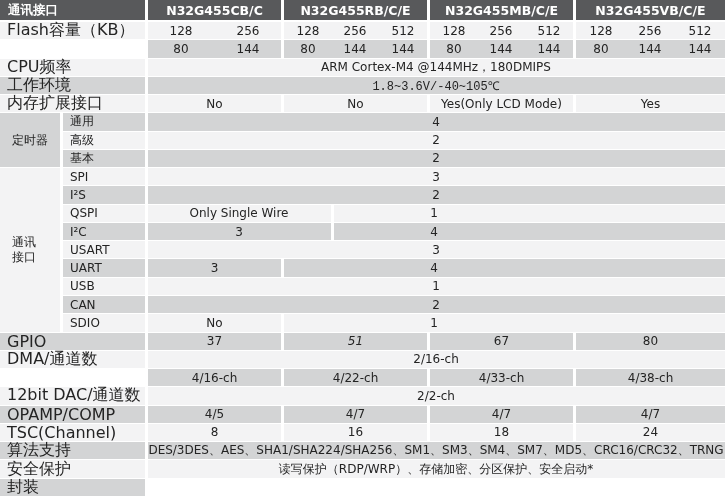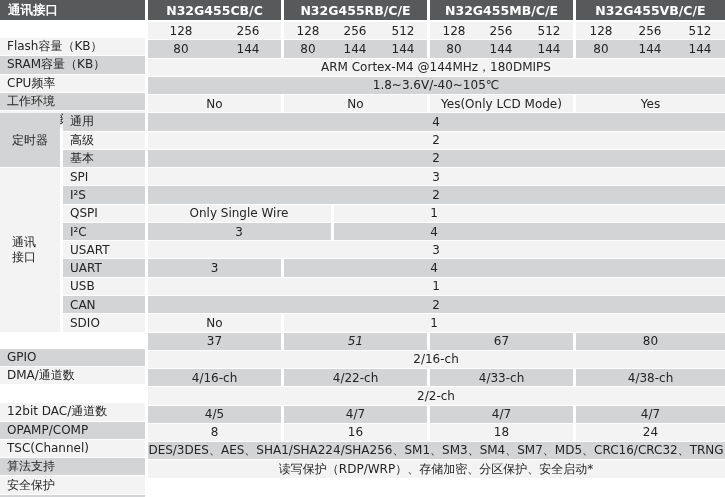--- a/index.html
+++ b/index.html
@@ -1,21 +1,21 @@
 <!DOCTYPE html>
 <html><head>
 <meta charset="utf-8">
 <style>
   html,body{margin:0;padding:0;background:#fff;}
   #app{position:relative;width:725px;height:497px;background:#ffffff;overflow:hidden;
        font-family:"DejaVu Sans","Liberation Sans",sans-serif;color:#242424;}
   .row{position:relative;width:725px;box-sizing:border-box;border-bottom:1px solid #ffffff;}
   .hdr{background:#58595b;color:#ffffff;font-weight:bold;font-size:12.5px;}
-  .lbl{position:absolute;left:0;top:16px;height:100%;width:145px;box-sizing:border-box;
-       padding-left:7px;display:flex;align-items:center;font-size:12px;white-space:nowrap;}
+  .lbl{position:absolute;left:0;top:0;height:100%;width:145px;box-sizing:border-box;
+       padding-left:7px;display:flex;align-items:center;font-size:16px;white-space:nowrap;}
   .sub{position:absolute;left:63px;top:0;height:100%;width:82px;box-sizing:border-box;
        padding-left:7px;display:flex;align-items:center;font-size:12px;white-space:nowrap;}
   .data{position:absolute;left:148px;top:0;height:100%;width:577px;}
   .cell{position:absolute;top:0;height:100%;display:flex;align-items:center;justify-content:center;
         white-space:nowrap;font-size:12px;transform:translateX(-50%);}
   .hcell{font-size:12.5px;font-weight:bold;color:#fff;}
   .sep{position:absolute;top:0;height:100%;width:3px;background:#ffffff;}
   .light{background:#f3f3f4;}
   .gray{background:#d3d4d5;}
   .gcell{position:absolute;left:0;width:60px;box-sizing:border-box;padding-left:12px;
@@ -55,21 +55,20 @@
           <div class="cell" style="left: 401px;">512</div>
           <div class="cell" style="left: 453px;">128</div>
           <div class="cell" style="left: 502px;">256</div>
           <div class="cell" style="left: 552px;">512</div>
           <div class="sep" style="left: 133px;"></div>
           <div class="sep" style="left: 279px;"></div>
           <div class="sep" style="left: 425px;"></div>
         </div>
       </div>
       <div class="row" style="height: 18.2692px;">
-        <div class="lbl gray">SRAM容量（KB）</div>
         <div class="data gray">
           <div class="cell" style="left: 33px;">80</div>
           <div class="cell" style="left: 100px;">144</div>
           <div class="cell" style="left: 160px;">80</div>
           <div class="cell" style="left: 207px;">144</div>
           <div class="cell" style="left: 255px;">144</div>
           <div class="cell" style="left: 306px;">80</div>
           <div class="cell" style="left: 353px;">144</div>
           <div class="cell" style="left: 401px;">144</div>
           <div class="cell" style="left: 453px;">80</div>
@@ -79,21 +78,21 @@
           <div class="sep" style="left: 279px;"></div>
           <div class="sep" style="left: 425px;"></div>
         </div>
       </div>
       <div class="row" style="height: 18.2692px;">
         <div class="lbl light">CPU频率</div>
         <div class="data light">
           <div class="cell" style="left: 288px;">ARM Cortex-M4 @144MHz，180DMIPS</div>
         </div>
       </div>
-      <div class="row" style="height: 18.2692px;">
+      <div class="row" style="height: 18.2692px; font-family: Liberation Mono, monospace;">
         <div class="lbl gray">工作环境</div>
         <div class="data gray">
           <div class="cell" style="left: 288px;">1.8~3.6V/-40~105℃</div>
         </div>
       </div>
       <div class="row" style="height: 18.2692px;">
         <div class="lbl light">内存扩展接口</div>
         <div class="data light">
           <div class="cell" style="left: 66.5px;">No</div>
           <div class="cell" style="left: 207.5px;">No</div>

